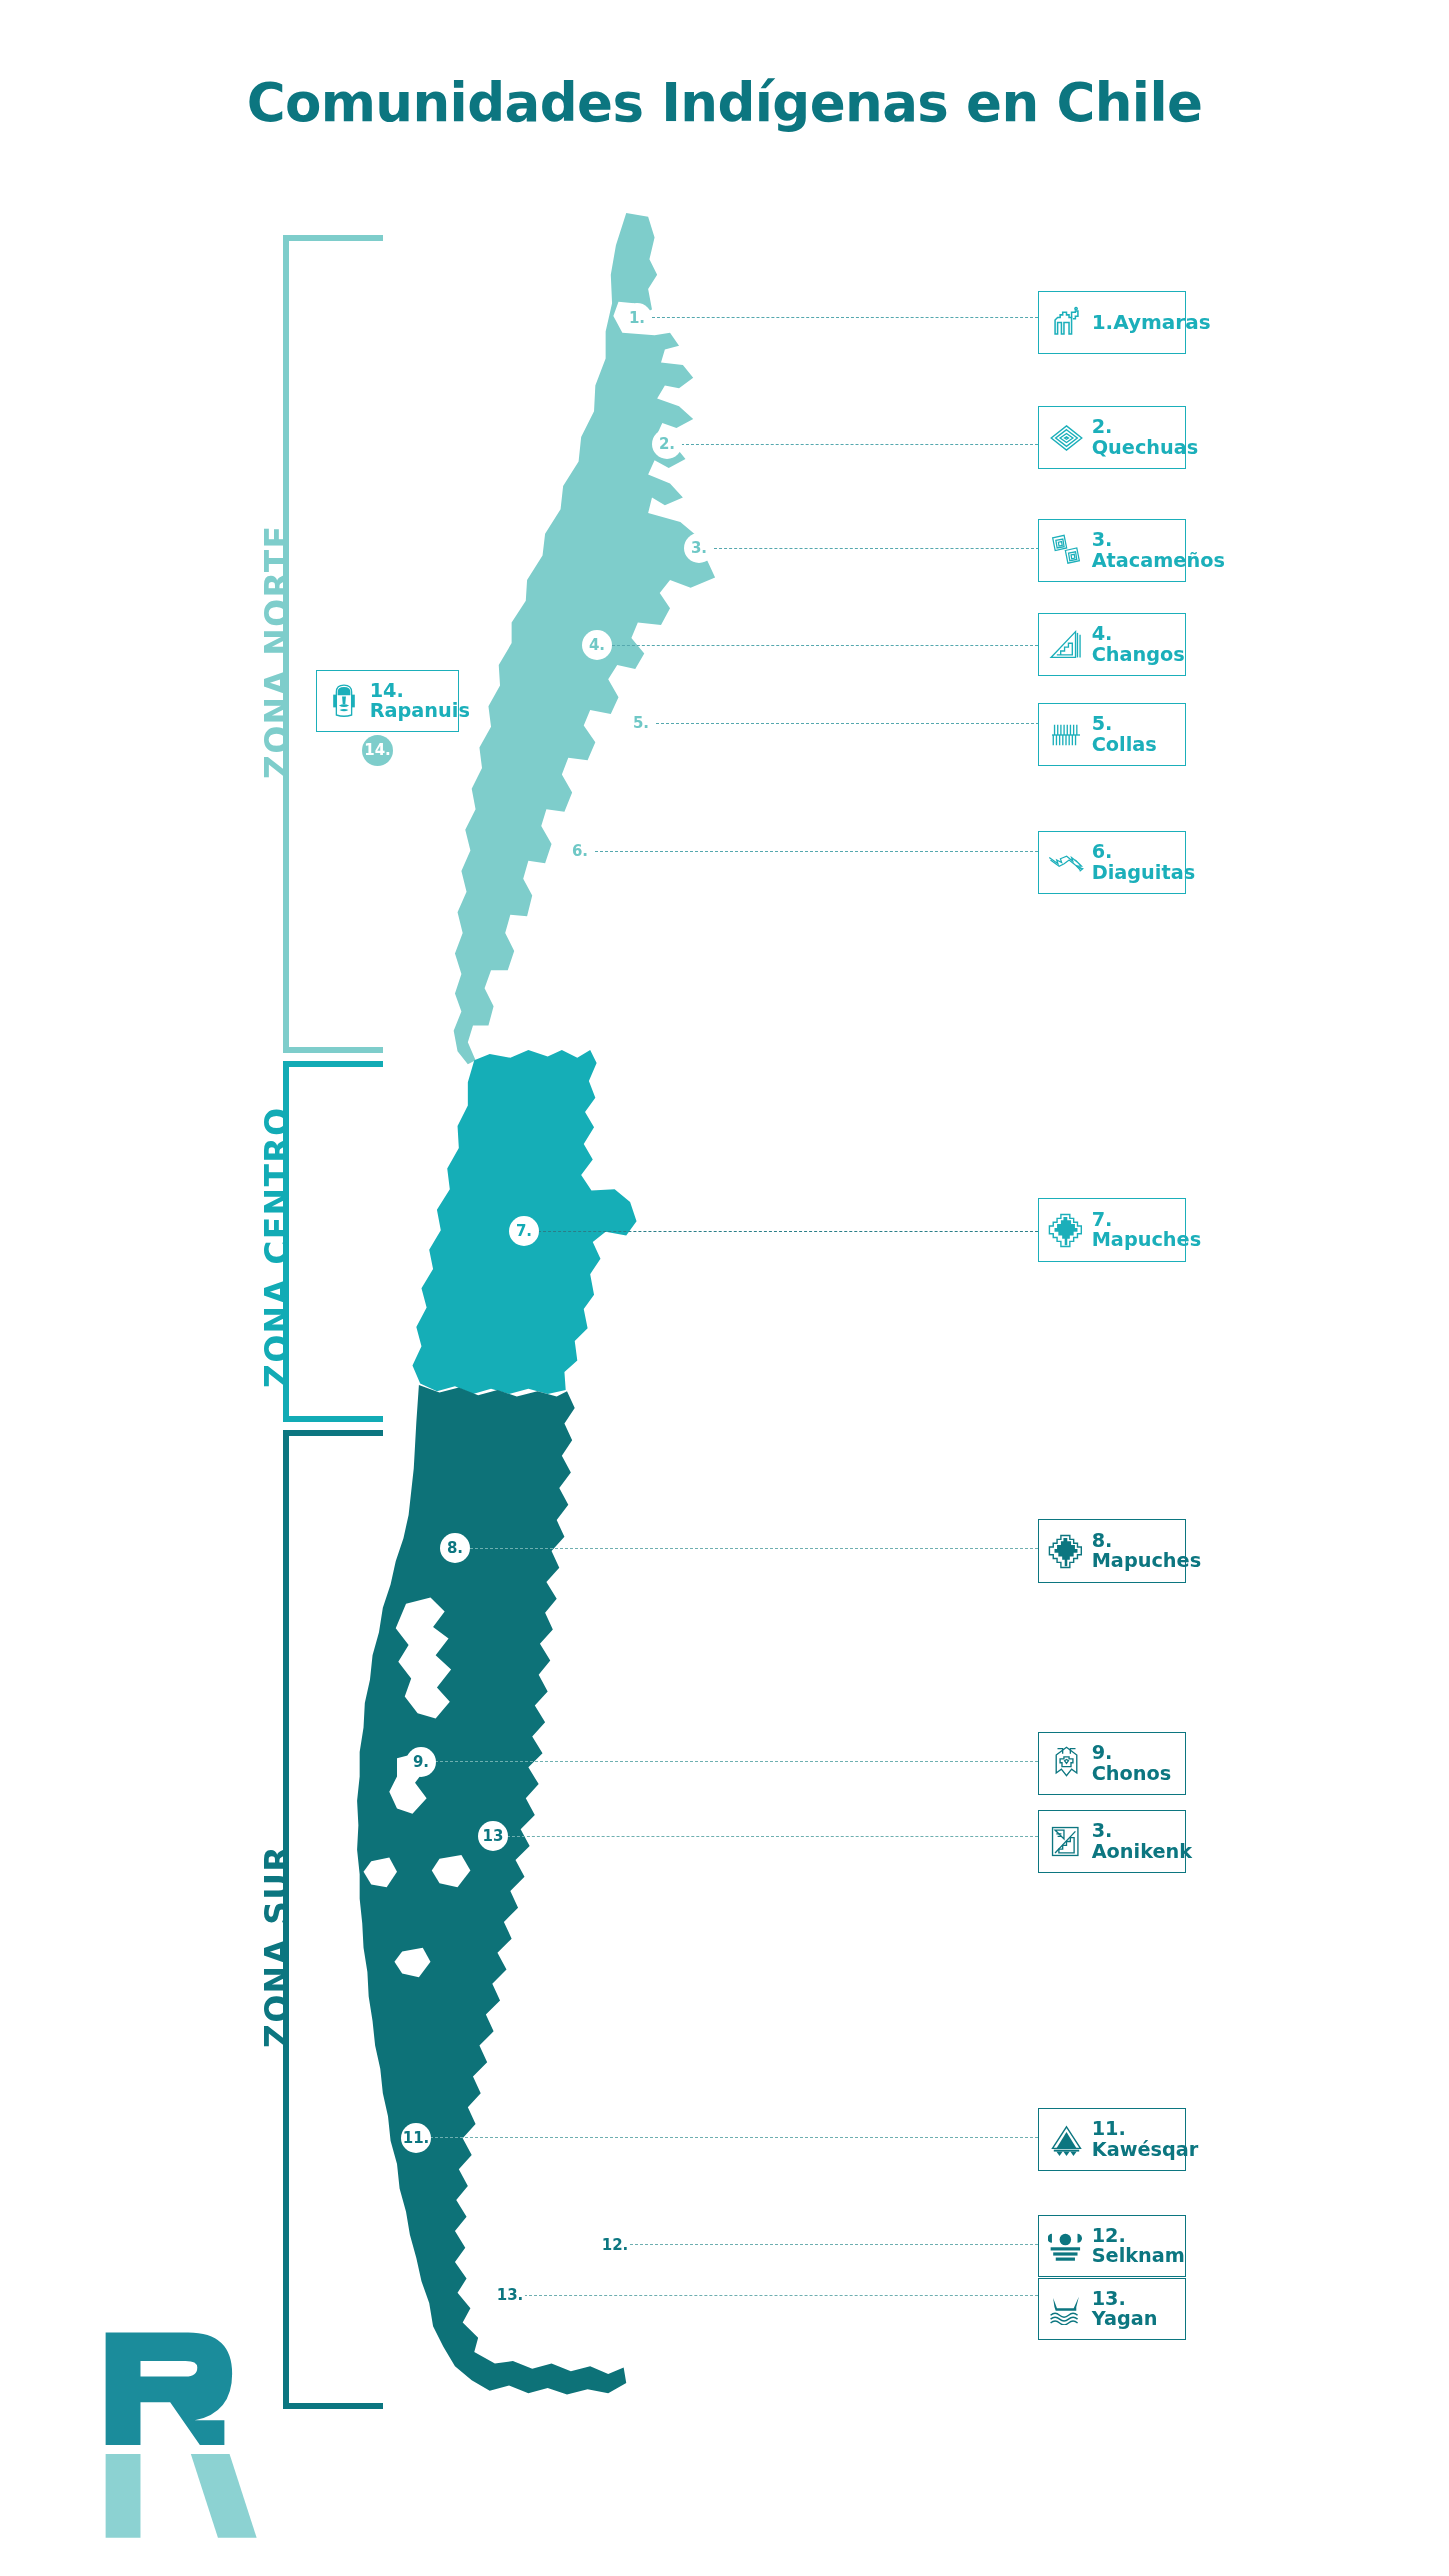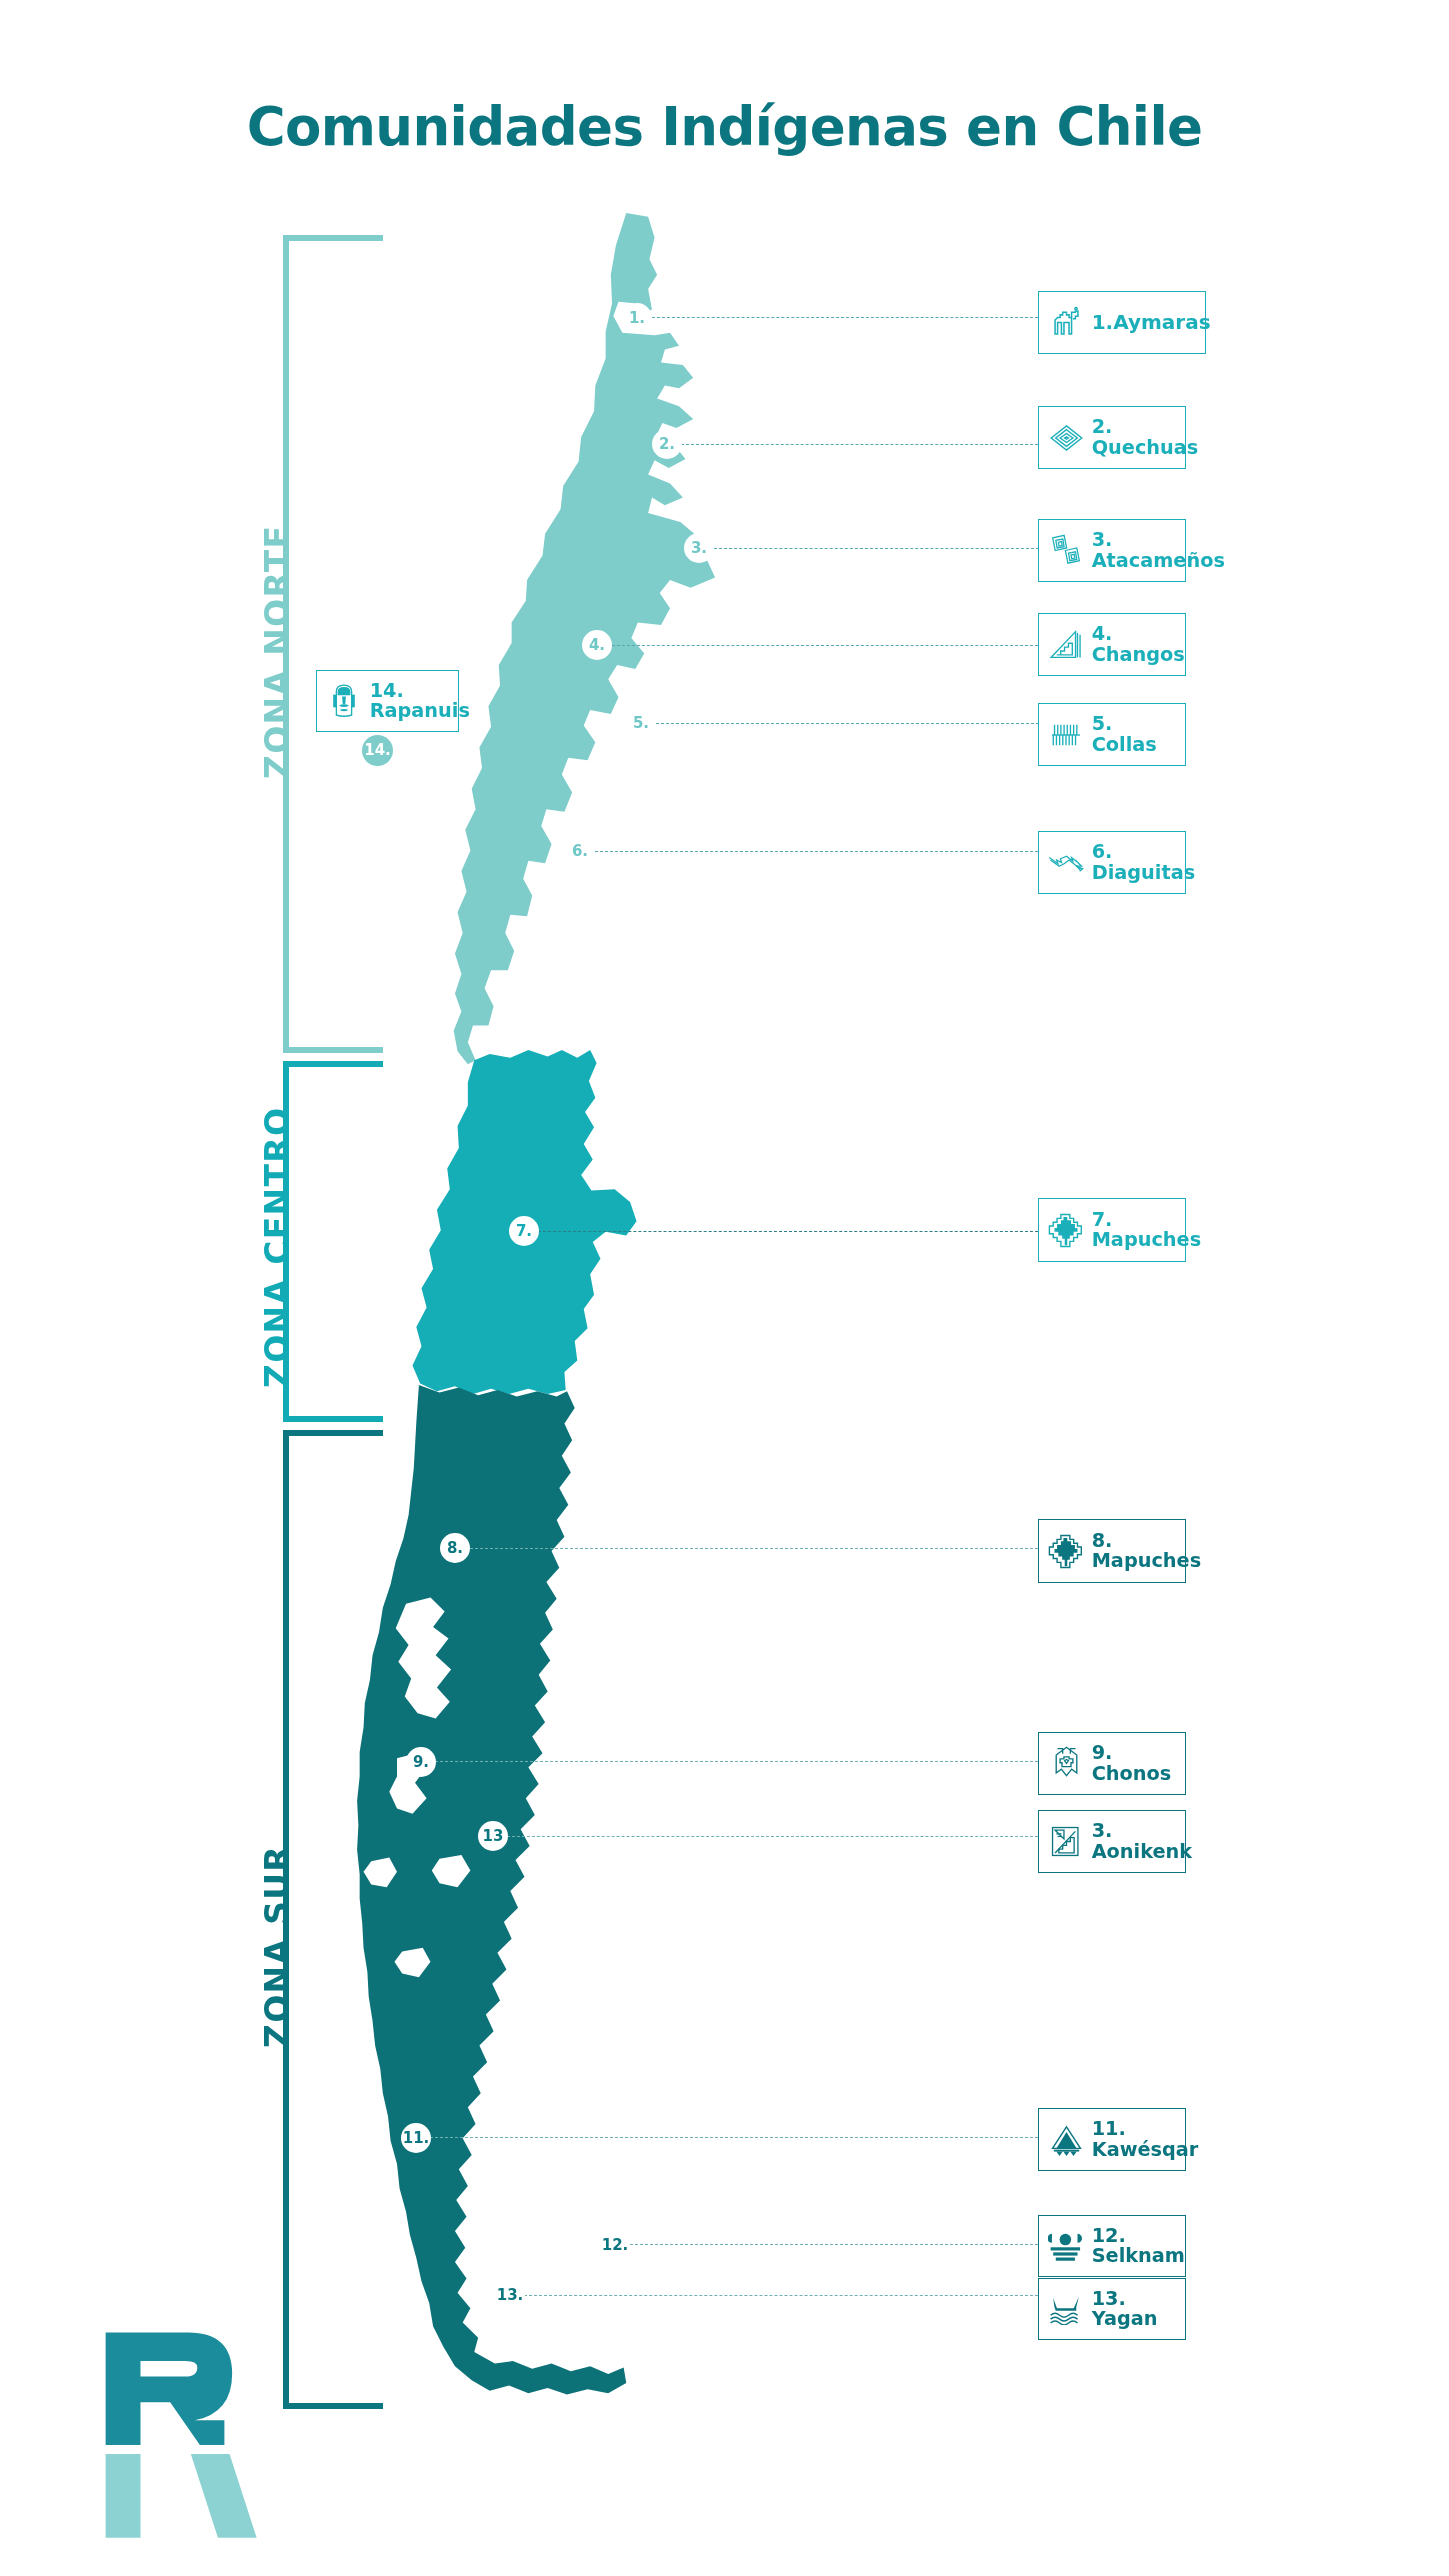--- a/index.html
+++ b/index.html
@@ -13,21 +13,20 @@
   
   #page-title {
     position:absolute;
     top:72px; left:0; width:1449px;
     text-align:center;
     font-family:"DejaVu Sans", sans-serif;
     font-weight:bold;
     font-size:53px;
     letter-spacing:-0.6px;
     color:#0C7680;
-    margin-top:24px;
   }
 
   
   .zone-bracket { position:absolute; }
   .zone-bracket .bk-v {
     position:absolute; left:0; top:0; width:5.8px; height:100%;
     background:currentColor;
   }
   .zone-bracket .bk-t {
     position:absolute; left:0; top:0; height:5.8px; width:100px;
@@ -293,21 +292,21 @@
 <div class="leader north" style="left:656px; top:723px; width:383px;"></div>
 <div class="leader north" style="left:595px;  top:851px; width:443px;"></div>
 <div class="leader center" style="left:538px;  top:1231px; width:500px;"></div>
 <div class="leader south" style="left:470px;  top:1548px; width:568px;"></div>
 <div class="leader south" style="left:435px;  top:1761px; width:603px;"></div>
 <div class="leader south" style="left:507px;  top:1836px; width:531px;"></div>
 <div class="leader south" style="left:430px;  top:2137px; width:608px;"></div>
 <div class="leader south" style="left:630px;  top:2244px; width:408px;"></div>
 <div class="leader south" style="left:524px;  top:2295px; width:514px;"></div>
 
-<div class="legend-box" style="left:1038px; top:291px; width:168px; height:63px; color:#1BAFBA;">
+<div class="legend-box" style="left:1038px; top:291px; width:148px; height:63px; color:#1BAFBA;">
   <span class="legend-icon">
     <svg width="33" height="33" viewBox="0 0 52 52" fill="none" stroke="#1BAFBA" stroke-width="2.4">
       <path d="M8 22 L12 18 L16 18 L16 14 L20 14 L20 10 L26 10 L26 14 L30 14 L30 18 L34 18 L34 44 L30 44 L30 26 L22 26 L22 44 L18 44 L18 26 L12 26 L12 44 L8 44 Z"></path>
       <path d="M34 18 L34 10 L40 10 L40 8 L44 8 L44 16 L40 16 L40 20 L36 20"></path>
       <path d="M41 6 a1.8 1.8 0 1 1 0.1 0"></path>
     </svg>
   </span>
   <span class="legend-text inline">1.Aymaras</span>
 </div>
 

